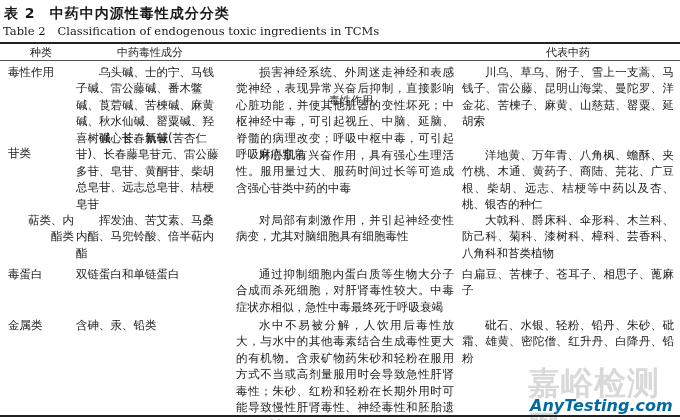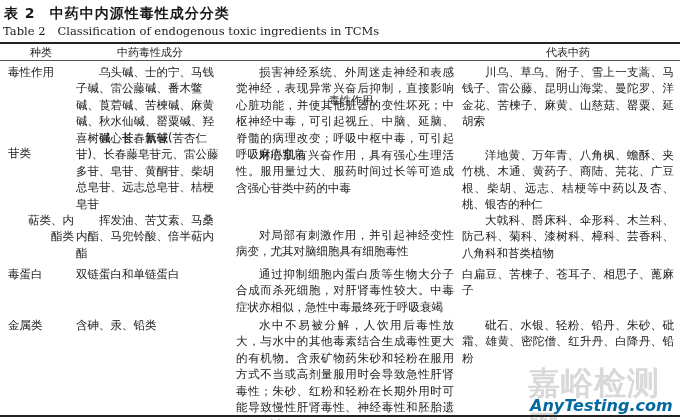--- a/index.html
+++ b/index.html
@@ -47,21 +47,21 @@
 <div class="cell c3 indent" style="top:64px;">损害神经系统、外周迷走神经和表感觉神经，表现异常兴奋后抑制，直接影响心脏功能，并使其他脏器的变性坏死；中枢神经中毒，可引起视丘、中脑、延脑、脊髓的病理改变；呼吸中枢中毒，可引起呼吸麻痹窒息</div>
 <div class="cell c4 indent" style="top:64px;">川乌、草乌、附子、雪上一支蒿、马钱子、雷公藤、昆明山海棠、曼陀罗、洋金花、苦楝子、麻黄、山慈菇、罂粟、延胡索</div>
 
 <div class="cell c1" style="top:145px;">苷类</div>
 <div class="cell c2 indent" style="top:130px;">强心苷、氰苷(苦杏仁苷)、长春藤皂苷元、雷公藤多苷、皂苷、黄酮苷、柴胡总皂苷、远志总皂苷、桔梗皂苷</div>
 <div class="cell c3 indent" style="top:147px;">对心肌有兴奋作用，具有强心生理活性。服用量过大、服药时间过长等可造成含强心苷类中药的中毒</div>
 <div class="cell c4 indent" style="top:147px;">洋地黄、万年青、八角枫、蟾酥、夹竹桃、木通、黄药子、商陆、芫花、广豆根、柴胡、远志、桔梗等中药以及杏、桃、银杏的种仁</div>
 
 <div class="cell c1 indent" style="top:212px;text-indent:1.2em;text-align:right;">萜类、内酯类</div>
 <div class="cell c2 indent" style="top:212px;">挥发油、苦艾素、马桑内酯、马兜铃酸、倍半萜内酯</div>
-<div class="cell c3 indent" style="top:212px;margin-top:15px;">对局部有刺激作用，并引起神经变性病变，尤其对脑细胞具有细胞毒性</div>
+<div class="cell c3 indent" style="top:212px;">对局部有刺激作用，并引起神经变性病变，尤其对脑细胞具有细胞毒性</div>
 <div class="cell c4 indent" style="top:212px;">大戟科、爵床科、伞形科、木兰科、防己科、菊科、漆树科、樟科、芸香科、八角科和苔类植物</div>
 
 <div class="cell c1" style="top:266px;">毒蛋白</div>
 <div class="cell c2" style="top:266px;">双链蛋白和单链蛋白</div>
 <div class="cell c3 indent" style="top:266px;">通过抑制细胞内蛋白质等生物大分子合成而杀死细胞，对肝肾毒性较大。中毒症状亦相似，急性中毒最终死于呼吸衰竭</div>
 <div class="cell c4" style="top:266px;">白扁豆、苦楝子、苍耳子、相思子、蓖麻子</div>
 
 <div class="cell c1" style="top:317px;">金属类</div>
 <div class="cell c2" style="top:317px;">含砷、汞、铅类</div>
 <div class="cell c3 indent" style="top:317px;"><span>水中不易被分解，人饮用后毒性放大，与水中的其他毒素结合生成毒性更大的有机物。含汞矿物药朱砂和轻粉在服用方式不当或高剂量服用时会导致急性肝肾毒性；朱砂、红粉和轻粉在长期外用时可能导致慢性肝肾毒性、神经毒性和胚胎遗传毒性</span><sup>[7]</sup></div>

